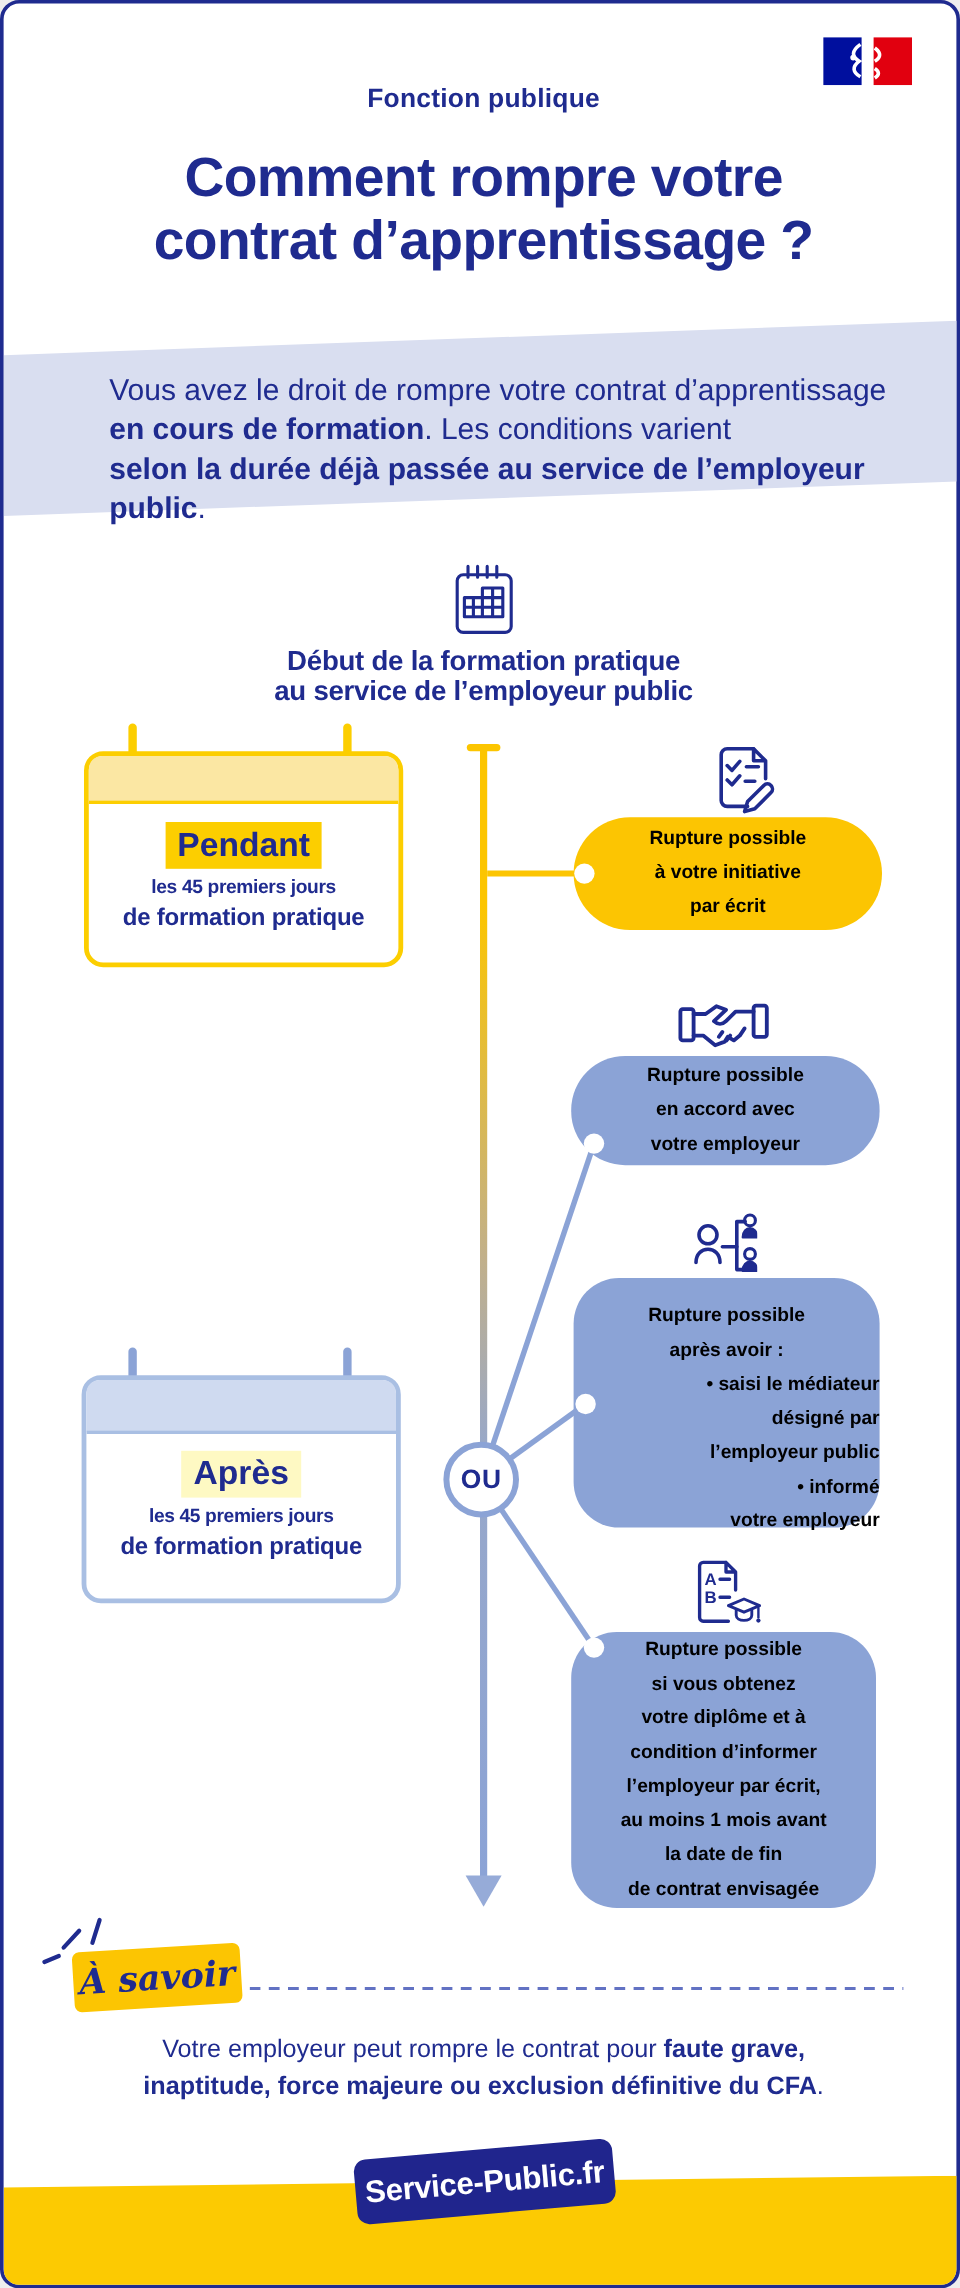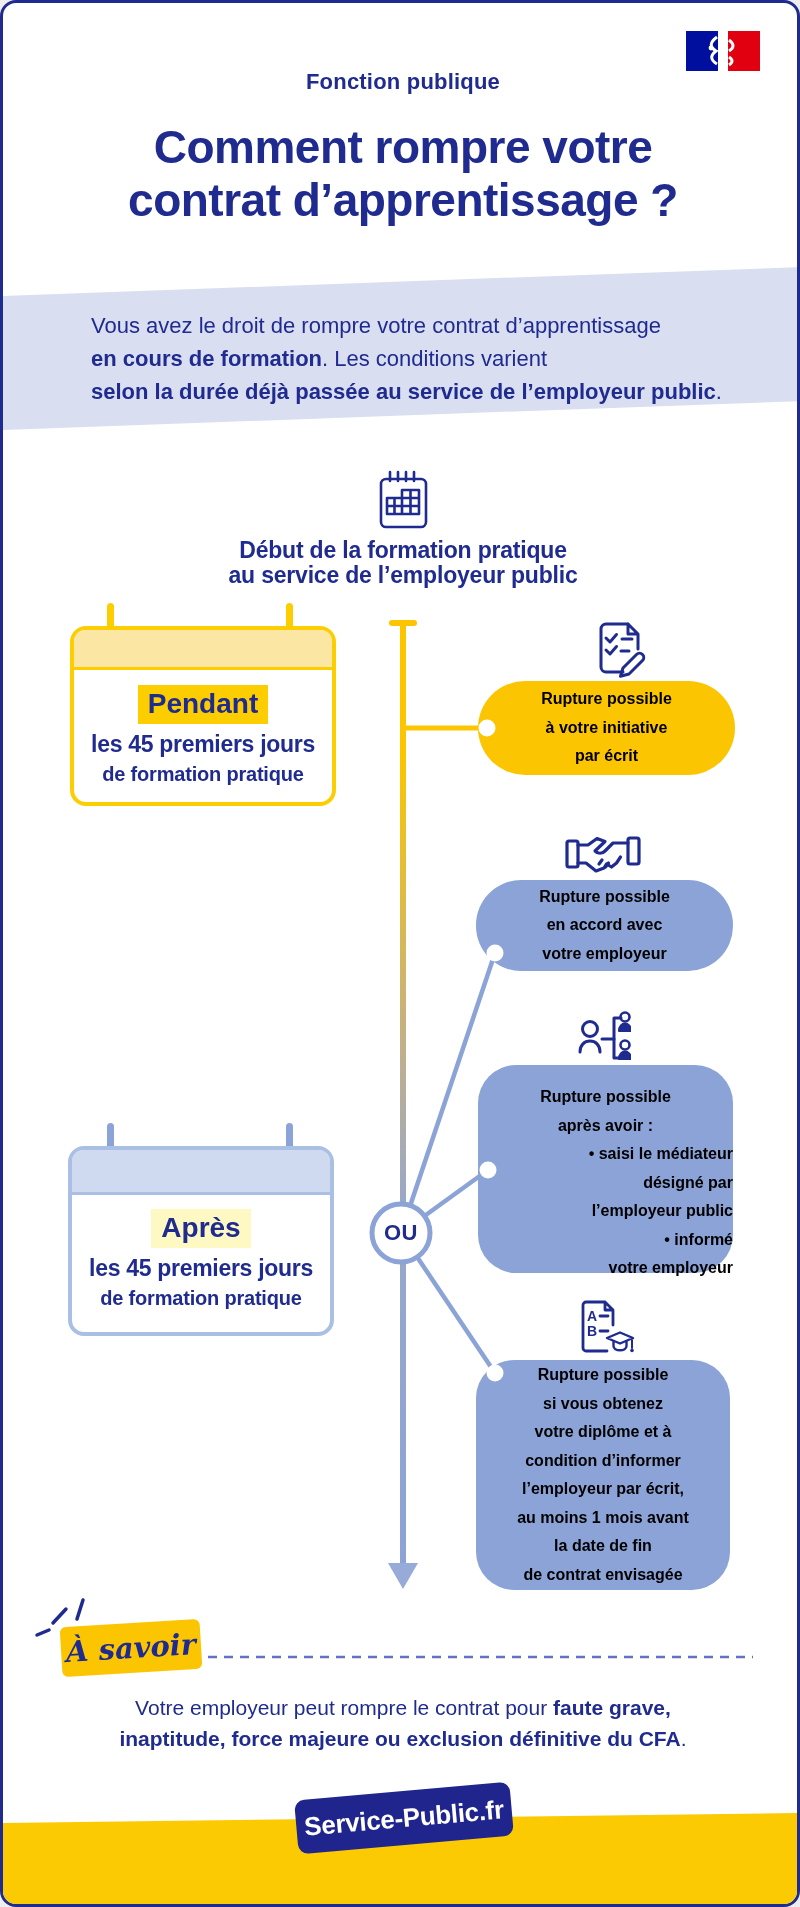--- a/index.html
+++ b/index.html
@@ -14,35 +14,35 @@
   .c{text-align:center;}
   .pre{white-space:pre-line;}
 
   
   .brand{left:0;top:66px;width:800px;font-size:22px;letter-spacing:.2px;}
   .title{left:0;top:118px;width:800px;font-size:46px;line-height:53px;letter-spacing:-.5px;}
 
   
   .band{left:0;top:264px;width:800px;height:164px;background:#d9def0;
         clip-path:polygon(0 29px,800px 0,800px 134px,0 163px);}
-  .intro{left:88px;top:306px;width:650px;font-size:22px;line-height:33px;}
+  .intro{left:88px;top:306px;width:650px;font-size:25px;line-height:33px;}
 
   
   .start-heading{left:0;top:535px;width:800px;font-size:23px;line-height:25px;letter-spacing:-.2px;}
 
   
   .cal{width:266px;height:180px;background:#fff;border:4px solid #fcce00;border-radius:16px;box-sizing:border-box;}
   .cal .hdr{height:37px;background:#fbe7a3;border-bottom:3px solid #fcce00;border-radius:11px 11px 0 0;}
   .cal.blue{border-color:#a9bfe3;height:190px;}
   .cal.blue .hdr{background:#cfdaf0;border-bottom-color:#a9bfe3;height:42px;}
   .ring{width:7px;height:47px;border-radius:4px;background:#fcce00;}
   .ring.blue{background:#8ba3d6;}
   .hl{display:inline-block;background:#fcce00;padding:3px 10px 4px;font-size:28px;font-weight:bold;}
   .hl.blue{background:#fef9c3;}
-  .cal-l1{font-size:23px;letter-spacing:-.3px;margin-top:7px;}
+  .cal-l1{font-size:16px;letter-spacing:-.3px;margin-top:7px;}
   .cal-l2{font-size:20px;letter-spacing:-.2px;margin-top:5px;}
 
   
   .bubble{position:absolute;background:#8ba3d6;color:#000000;font-weight:bold;
           display:flex;flex-direction:column;justify-content:center;
           font-size:16px;line-height:28.5px;text-align:center;z-index:2;}
   .bubble.yellow{background:#fcc502;}
   .b1{left:475px;top:678px;width:257px;height:94px;border-radius:47px;}
   .b2{left:473px;top:877px;width:257px;height:91px;border-radius:45px;}
   .b3{left:475px;top:1062px;width:255px;height:208px;border-radius:38px;justify-content:flex-start;padding-top:18px;box-sizing:border-box;}

